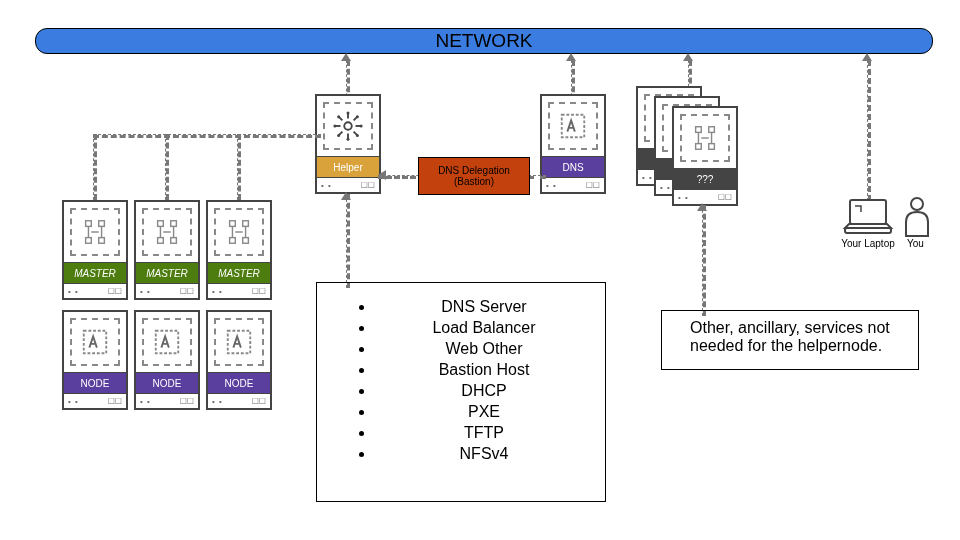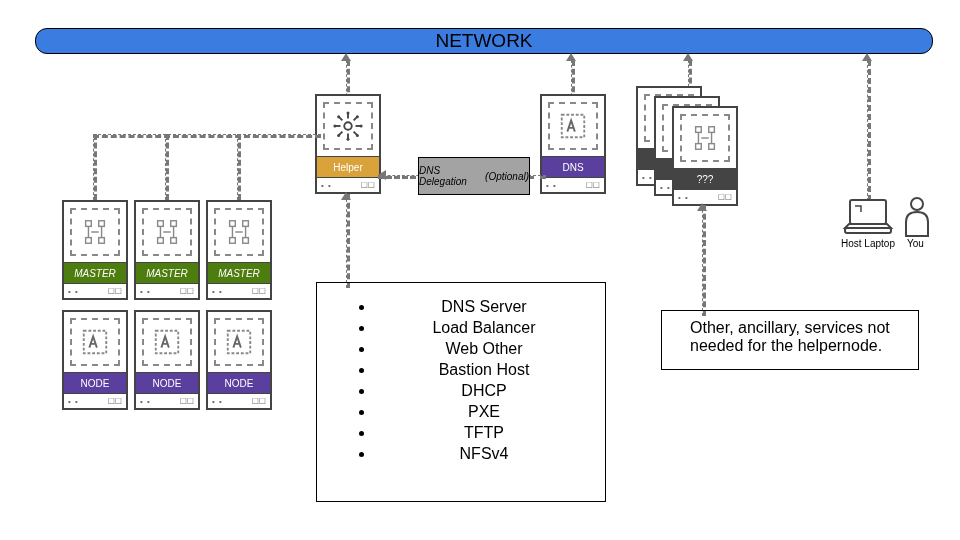--- a/index.html
+++ b/index.html
@@ -71,23 +71,23 @@
   .label.node   { background:#5b3f9e; }
   .label.helper { background:#d9a23a; }
   .label.dns    { background:#5b3f9e; }
   .label.unk    { background:#444; }
 
   
   .dnsdelegbox {
     position:absolute;
     left:418px; top:157px;
     width:110px; height:36px;
-    border:1px solid #000; background:#a3a3a3;
+    border:1px solid #000; background:#c2410c;
     font-size:10px; display:flex;
-    flex-direction:row; align-items:center; justify-content:center;font-style:italic;
+    flex-direction:column; align-items:center; justify-content:center;
   }
 
   
   .svcbox {
     position:absolute;
     left:316px; top:282px;
     width:290px; height:220px;
     border:1px solid #000;
     padding:12px 12px 12px 40px;
     box-sizing:border-box;
@@ -233,21 +233,21 @@
       <div class="label unk">???</div>
       <div class="footer"></div>
     </div>
   </div>
 
   <div class="dd h" style="left:378px; top:175px; width:40px;"></div>
   <div class="arrow left" style="left:378px; top:170px;"></div>
   <div class="dd h" style="left:528px; top:175px; width:12px;"></div>
   <div class="dnsdelegbox">
     <span>DNS Delegation</span>
-    <span>(Optional)</span>
+    <span>(Bastion)</span>
   </div>
 
   <div class="server" style="left:62px; top:200px;">
     <div class="chip">
         <svg viewBox="0 0 32 32">
           <g stroke="#888" stroke-width="1.5" fill="none">
             <rect x="6" y="4" width="6" height="6"></rect>
             <rect x="20" y="4" width="6" height="6"></rect>
             <rect x="6" y="22" width="6" height="6"></rect>
             <rect x="20" y="22" width="6" height="6"></rect>
@@ -353,21 +353,21 @@
   </div>
 
   <div class="laptop">
     <svg viewBox="0 0 54 40">
         <rect x="9" y="2" width="36" height="24" rx="2" fill="none" stroke="#444" stroke-width="2"></rect>
         <polyline points="14 8 20 8 20 14" fill="none" stroke="#444" stroke-width="1.5"></polyline>
         <path d="M4 30 H50 L46 26 H8 Z" fill="none" stroke="#444" stroke-width="2"></path>
         <rect x="4" y="30" width="46" height="5" rx="2" fill="none" stroke="#444" stroke-width="2"></rect>
       </svg>
   </div>
-  <div class="laptop-caption">Host Laptop</div>
+  <div class="laptop-caption">Your Laptop</div>
 
   <div class="user">
     <svg viewBox="0 0 30 44">
         <circle cx="15" cy="8" r="6" fill="none" stroke="#444" stroke-width="2"></circle>
         <path d="M4 40 V26 Q4 16 15 16 Q26 16 26 26 V40 Z" fill="none" stroke="#444" stroke-width="2"></path>
       </svg>
   </div>
   <div class="user-caption">You</div>
 
 </div>

